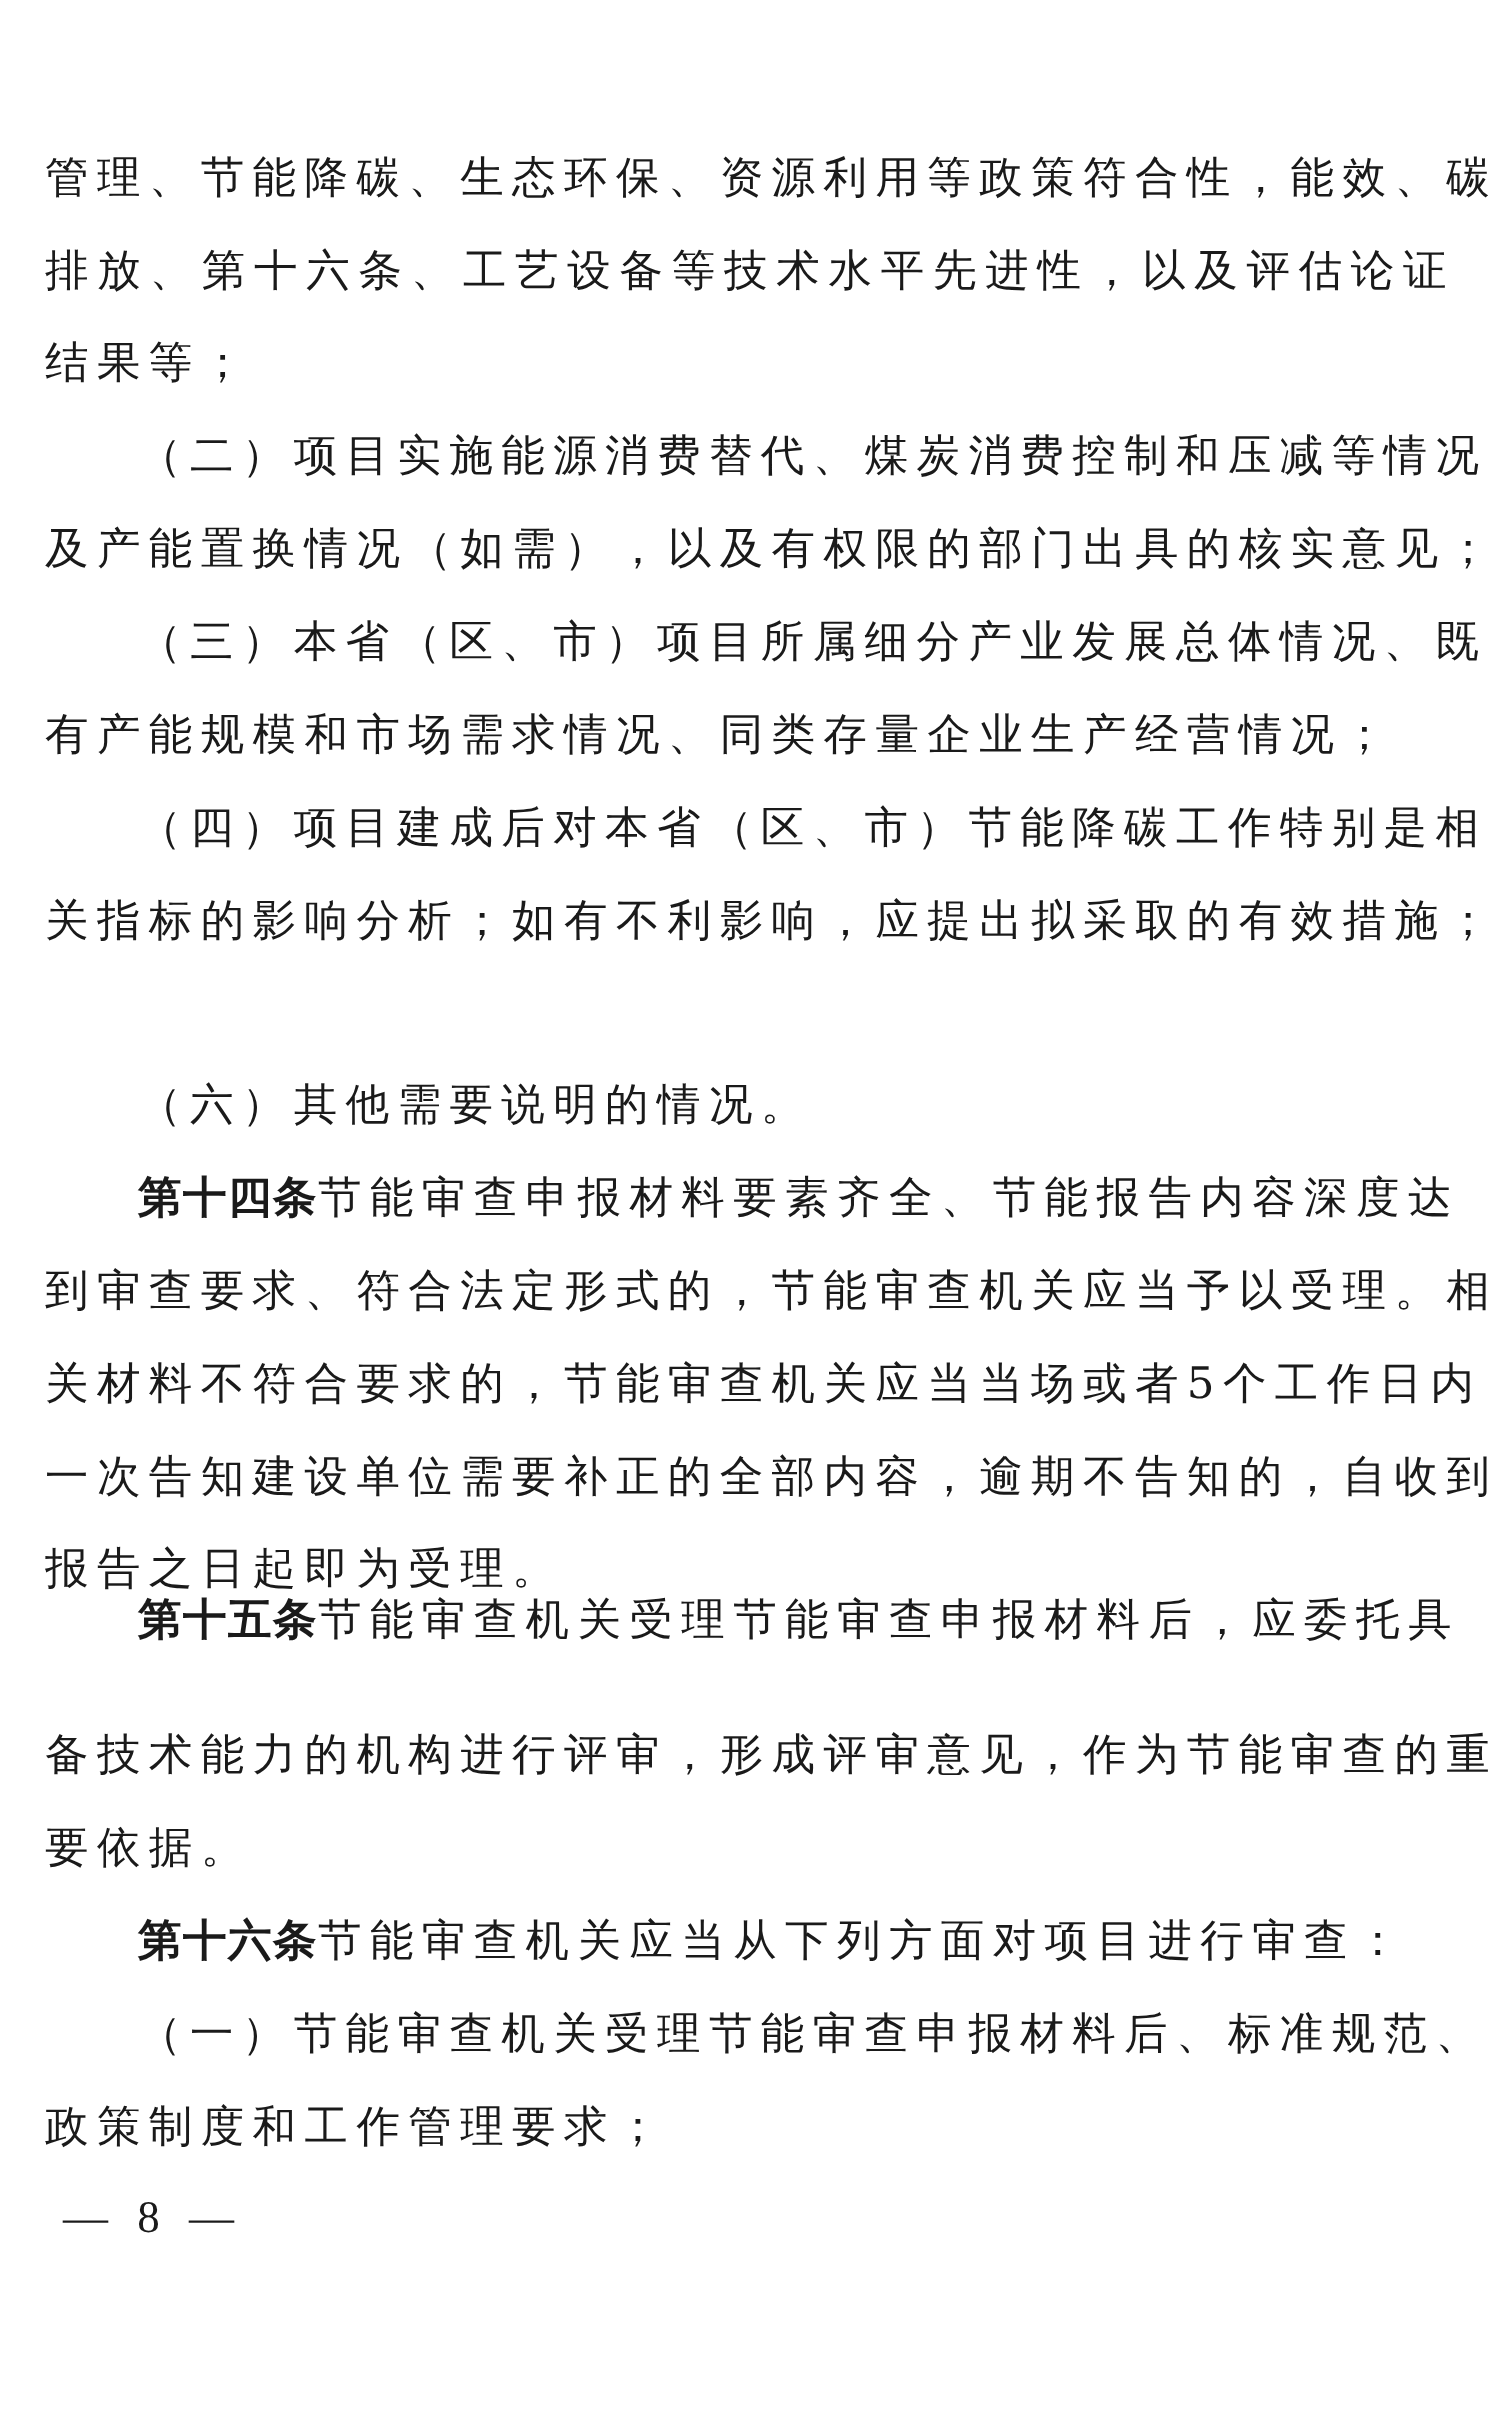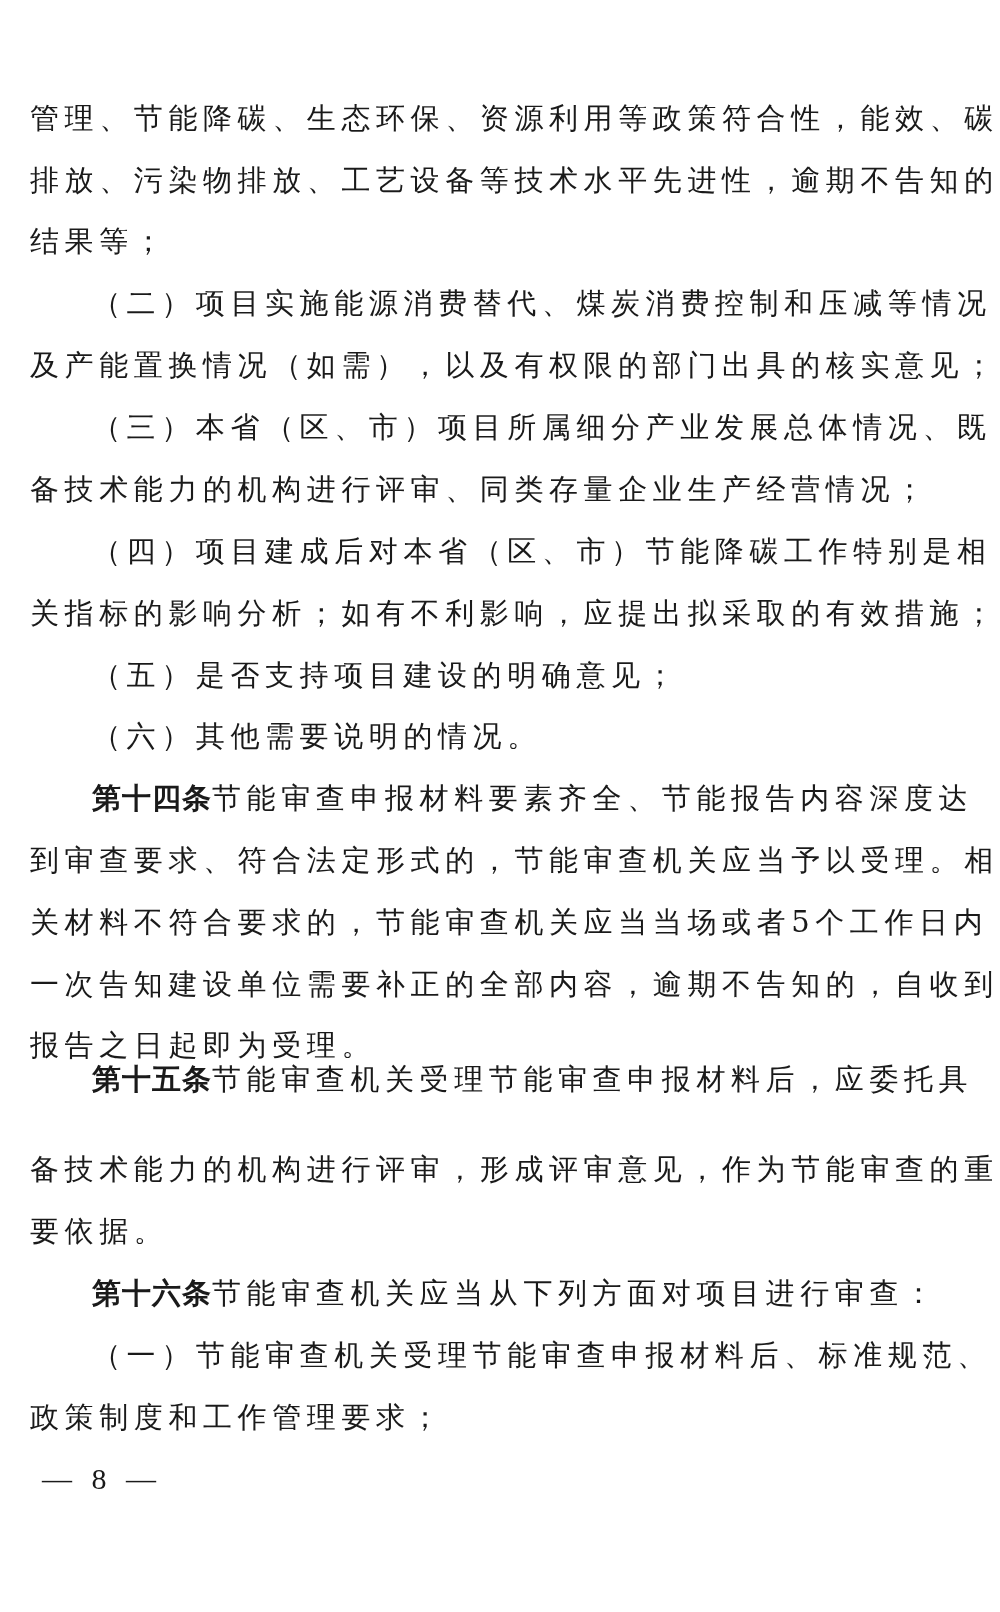--- a/index.html
+++ b/index.html
@@ -13,33 +13,32 @@
   .just { text-align: justify; text-align-last: justify; }
   .pagenum { position: absolute; left: 42px; top: 1459px; font-size: 30px; line-height: 40px;
              font-family: "Liberation Serif", serif; letter-spacing: 6px; }
 </style>
 </head>
 <body>
 
 <div class="page">
 
   <div class="line just" style="top:98px">管理、节能降碳、生态环保、资源利用等政策符合性，能效、碳</div>
-  <div class="line just" style="top:160px">排放、污染物排放、工艺设备等技术水平先进性，逾期不告知的</div>
+  <div class="line just" style="top:160px">排放、第十六条、工艺设备等技术水平先进性，以及评估论证</div>
   <div class="line" style="top:221px">结果等；</div>
 
   <div class="line indent just" style="top:283px">（二）项目实施能源消费替代、煤炭消费控制和压减等情况</div>
   <div class="line" style="top:345px">及产能置换情况（如需），以及有权限的部门出具的核实意见；</div>
 
   <div class="line indent just" style="top:407px">（三）本省（区、市）项目所属细分产业发展总体情况、既</div>
-  <div class="line" style="top:469px">备技术能力的机构进行评审、同类存量企业生产经营情况；</div>
+  <div class="line" style="top:469px">有产能规模和市场需求情况、同类存量企业生产经营情况；</div>
 
   <div class="line indent just" style="top:531px">（四）项目建成后对本省（区、市）节能降碳工作特别是相</div>
   <div class="line" style="top:593px">关指标的影响分析；如有不利影响，应提出拟采取的有效措施；</div>
 
-  <div class="line indent" style="top:655px">（五）是否支持项目建设的明确意见；</div>
 
   <div class="line indent" style="top:716px">（六）其他需要说明的情况。</div>
 
   <div class="line indent" style="top:778px"><span class="art">第十四条</span><span>节能审查申报材料要素齐全、节能报告内容深度达</span></div>
   <div class="line just" style="top:840px">到审查要求、符合法定形式的，节能审查机关应当予以受理。相</div>
   <div class="line just" style="top:902px">关材料不符合要求的，节能审查机关应当当场或者5个工作日内</div>
   <div class="line just" style="top:964px">一次告知建设单位需要补正的全部内容，逾期不告知的，自收到</div>
   <div class="line" style="top:1025px">报告之日起即为受理。</div>
 
   <div class="line indent" style="top:1059px"><span class="art">第十五条</span><span>节能审查机关受理节能审查申报材料后，应委托具</span></div>

